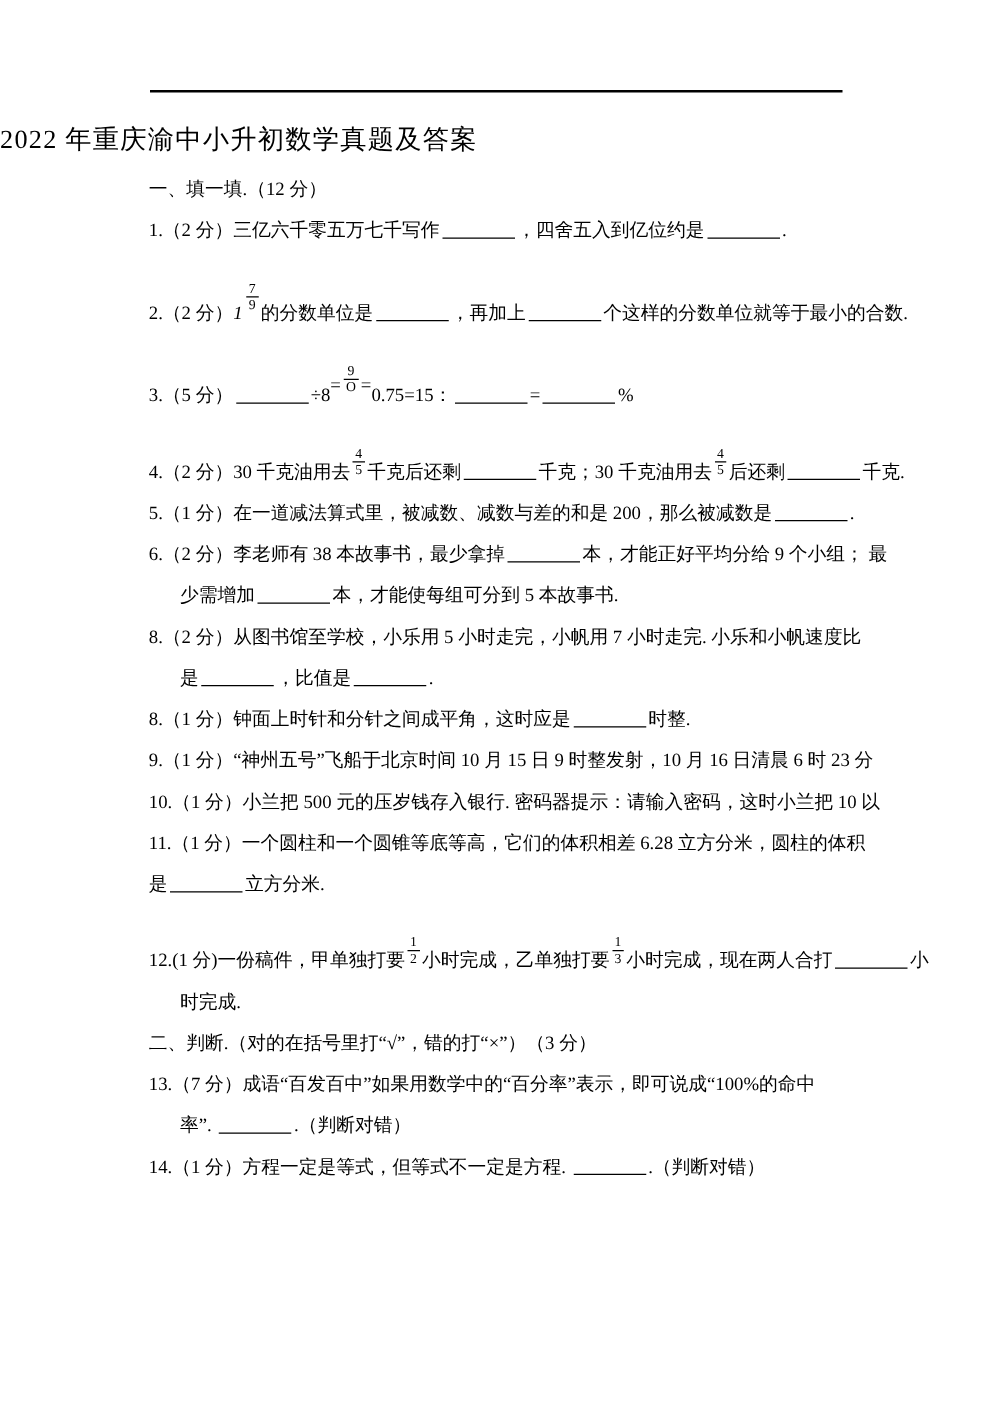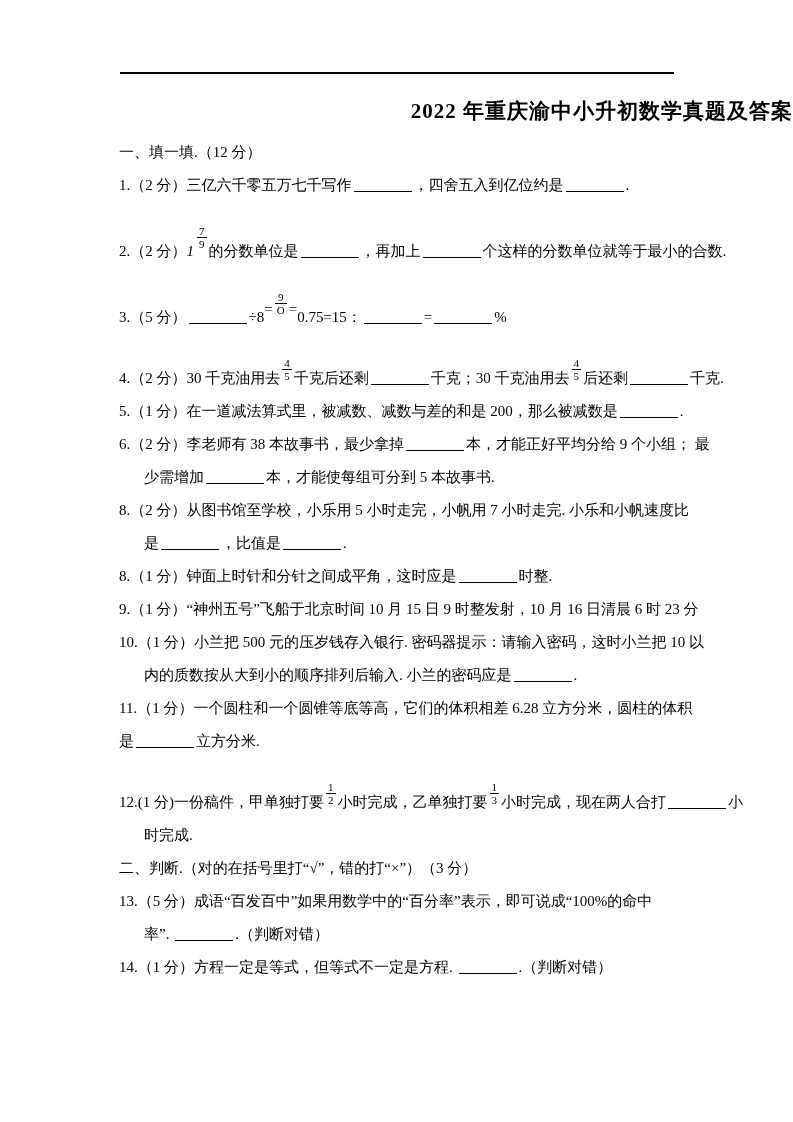--- a/index.html
+++ b/index.html
@@ -4,21 +4,21 @@
 <style>
   html,body { margin:0; padding:0; background:#ffffff; }
   .page {
     position:relative; width:793px; height:1122px; background:#ffffff;
     font-family:"Liberation Serif","DejaVu Serif",serif; color:#000;
     overflow:hidden;
   }
   .top-rule { position:absolute; left:120px; top:72px; width:554px; height:2px; background:#000; }
   .doc-title {
     position:absolute; left:0; top:97px; width:100%;
-    text-align:right; font-size:21px; font-weight:bold; letter-spacing:1px;
+    text-align:left; font-size:21px; font-weight:normal; letter-spacing:1px;
   }
   .content { position:absolute; left:119px; top:136px; width:600px; }
   .line, .section-heading {
     font-size:15px; line-height:33px; white-space:nowrap;
   }
   .line.indent { padding-left:25px; }
   .line.tall { padding-top:23px; }
   .blank {
     display:inline-block; width:58px; height:12px;
     border-bottom:1px solid #000; margin:0 2px; vertical-align:-2px;
@@ -46,23 +46,22 @@
       <div class="line tall"><span class="txt">3.（5 分）</span><span class="blank"></span><span class="txt">÷8</span><span class="raised">=</span><span class="frac lift"><span class="num">9</span><span class="den">O</span></span><span class="raised">=</span><span class="txt">0.75=15：</span><span class="blank"></span><span class="txt">=</span><span class="blank"></span><span class="txt">%</span></div>
       <div class="line tall"><span class="txt">4.（2 分）30 千克油用去</span><span class="frac"><span class="num">4</span><span class="den">5</span></span><span class="txt">千克后还剩</span><span class="blank"></span><span class="txt">千克；30 千克油用去</span><span class="frac"><span class="num">4</span><span class="den">5</span></span><span class="txt">后还剩</span><span class="blank"></span><span class="txt">千克.</span></div>
       <div class="line"><span class="txt">5.（1 分）在一道减法算式里，被减数、减数与差的和是 200，那么被减数是</span><span class="blank"></span><span class="txt">.</span></div>
       <div class="line"><span class="txt">6.（2 分）李老师有 38 本故事书，最少拿掉</span><span class="blank"></span><span class="txt">本，才能正好平均分给 9 个小组； 最</span></div>
       <div class="line indent"><span class="txt">少需增加</span><span class="blank"></span><span class="txt">本，才能使每组可分到 5 本故事书.</span></div>
       <div class="line"><span class="txt">8.（2 分）从图书馆至学校，小乐用 5 小时走完，小帆用 7 小时走完. 小乐和小帆速度比</span></div>
       <div class="line indent"><span class="txt">是</span><span class="blank"></span><span class="txt">，比值是</span><span class="blank"></span><span class="txt">.</span></div>
       <div class="line"><span class="txt">8.（1 分）钟面上时针和分针之间成平角，这时应是</span><span class="blank"></span><span class="txt">时整.</span></div>
       <div class="line"><span class="txt">9.（1 分）“神州五号”飞船于北京时间 10 月 15 日 9 时整发射，10 月 16 日清晨 6 时 23 分</span></div>
       <div class="line"><span class="txt">10.（1 分）小兰把 500 元的压岁钱存入银行. 密码器提示：请输入密码，这时小兰把 10 以</span></div>
-      <div class="line indent"><span class="txt">内的质数按从大到小的顺序排列后输入. 小兰的密码应是</span><span class="blank"></span><span class="txt">.</span></div>
       <div class="line"><span class="txt">11.（1 分）一个圆柱和一个圆锥等底等高，它们的体积相差 6.28 立方分米，圆柱的体积</span></div>
       <div class="line"><span class="txt">是</span><span class="blank"></span><span class="txt">立方分米.</span></div>
       <div class="line tall"><span class="txt">12.(1 分)一份稿件，甲单独打要</span><span class="frac"><span class="num">1</span><span class="den">2</span></span><span class="txt">小时完成，乙单独打要</span><span class="frac"><span class="num">1</span><span class="den">3</span></span><span class="txt">小时完成，现在两人合打</span><span class="blank"></span><span class="txt">小</span></div>
       <div class="line indent"><span class="txt">时完成.</span></div>
       <div class="section-heading">二、判断.（对的在括号里打“√”，错的打“×”）（3 分）</div>
-      <div class="line"><span class="txt">13.（5 分）成语“百发百中”如果用数学中的“百分率”表示，即可说成“100%的命中</span></div>
+      <div class="line"><span class="txt">13.（7 分）成语“百发百中”如果用数学中的“百分率”表示，即可说成“100%的命中</span></div>
       <div class="line indent"><span class="txt">率”. </span><span class="blank"></span><span class="txt">.（判断对错）</span></div>
       <div class="line"><span class="txt">14.（1 分）方程一定是等式，但等式不一定是方程. </span><span class="blank"></span><span class="txt">.（判断对错）</span></div>
     </div>
 </div>
 
 </body></html>

